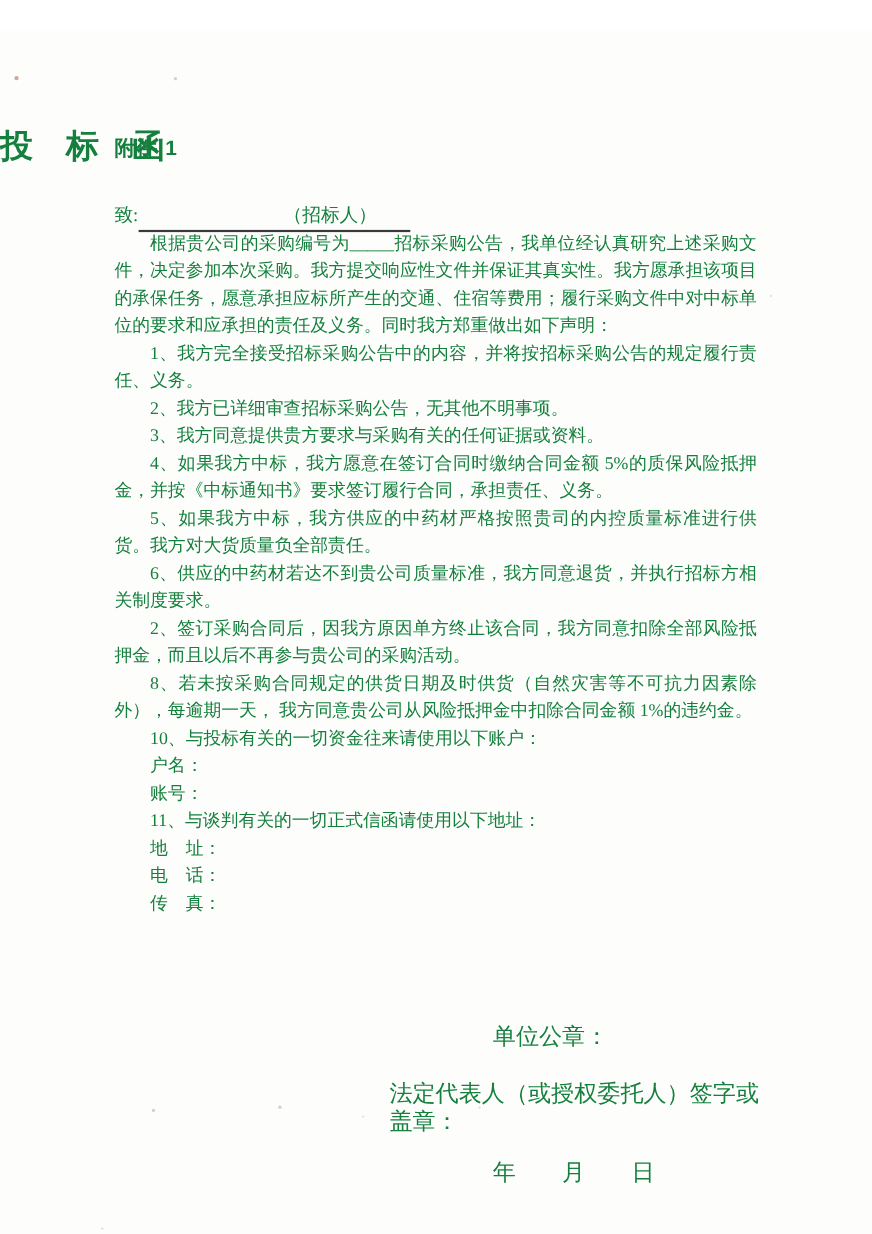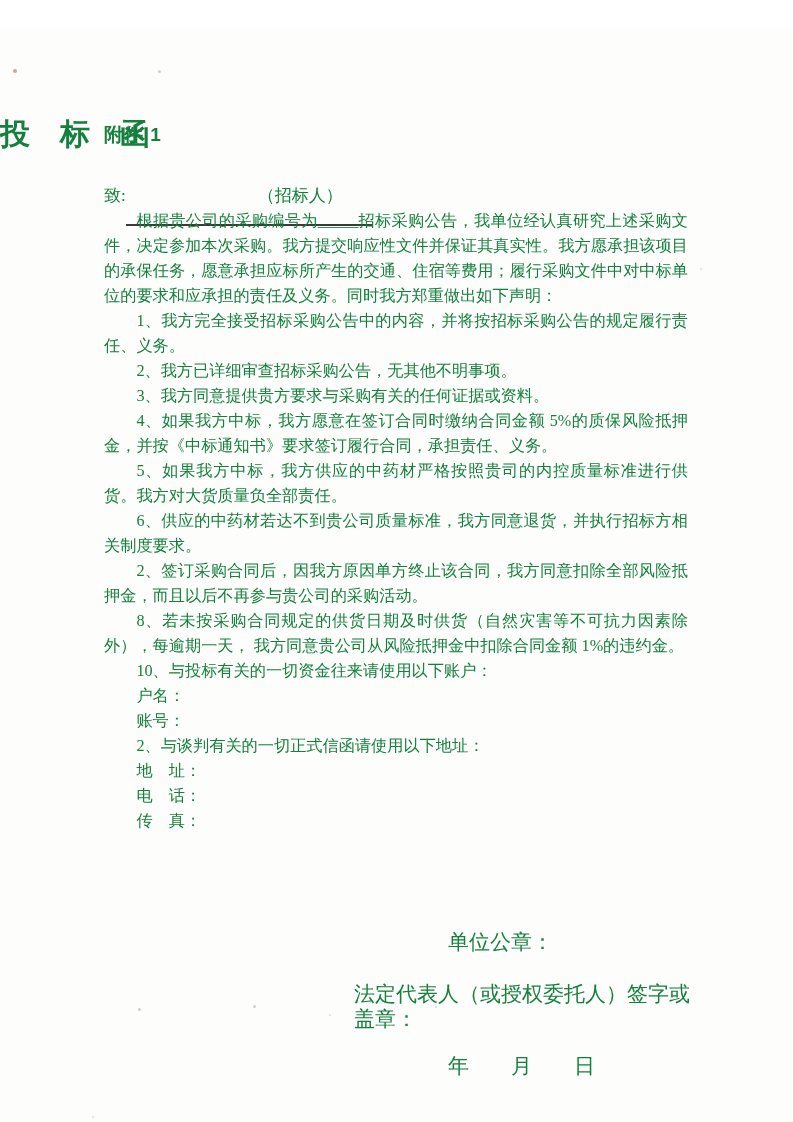--- a/index.html
+++ b/index.html
@@ -28,21 +28,21 @@
     font-family: "Liberation Sans", "DejaVu Sans", sans-serif;
   }
   
   .salutation {
     position: absolute; left: 104px; top: 156px;
     font-size: 17px; line-height: 24px; white-space: nowrap;
   }
   .ul-group {
     display: inline-block;
     border-bottom: 2px solid #3a3a3a;
-    padding-bottom: 16px;
+    padding-bottom: 1px;
     vertical-align: baseline;
   }
   .blank-seg { display: inline-block; height: 1px; }
   .blank-1 { width: 132px; }
   .blank-2 { width: 30px; }
   
   .doc-body {
     position: absolute; left: 104px; top: 181px; width: 584px;
     font-size: 16.2px; line-height: 25px;
     text-align: justify;
@@ -82,21 +82,21 @@
       <p class="para">2、我方已详细审查招标采购公告，无其他不明事项。</p>
       <p class="para">3、我方同意提供贵方要求与采购有关的任何证据或资料。</p>
       <p class="para">4、如果我方中标，我方愿意在签订合同时缴纳合同金额 5%的质保风险抵押金，并按《中标通知书》要求签订履行合同，承担责任、义务。</p>
       <p class="para">5、如果我方中标，我方供应的中药材严格按照贵司的内控质量标准进行供货。我方对大货质量负全部责任。</p>
       <p class="para">6、供应的中药材若达不到贵公司质量标准，我方同意退货，并执行招标方相关制度要求。</p>
       <p class="para">2、签订采购合同后，因我方原因单方终止该合同，我方同意扣除全部风险抵押金，而且以后不再参与贵公司的采购活动。</p>
       <p class="para">8、若未按采购合同规定的供货日期及时供货（自然灾害等不可抗力因素除外），每逾期一天， 我方同意贵公司从风险抵押金中扣除合同金额 1%的违约金。</p>
       <p class="para">10、与投标有关的一切资金往来请使用以下账户：</p>
       <p class="para">户名：</p>
       <p class="para">账号：</p>
-      <p class="para">2、与谈判有关的一切正式信函请使用以下地址：</p>
+      <p class="para">11、与谈判有关的一切正式信函请使用以下地址：</p>
       <p class="para">地　址：</p>
       <p class="para">电　话：</p>
       <p class="para">传　真：</p>
     </div>
 
   <div class="sig">
     <div class="sig-seal">单位公章：</div>
     <div class="sig-rep">法定代表人（或授权委托人）签字或盖章：</div>
     <div class="sig-date">年　　月　　日</div>
   </div>

